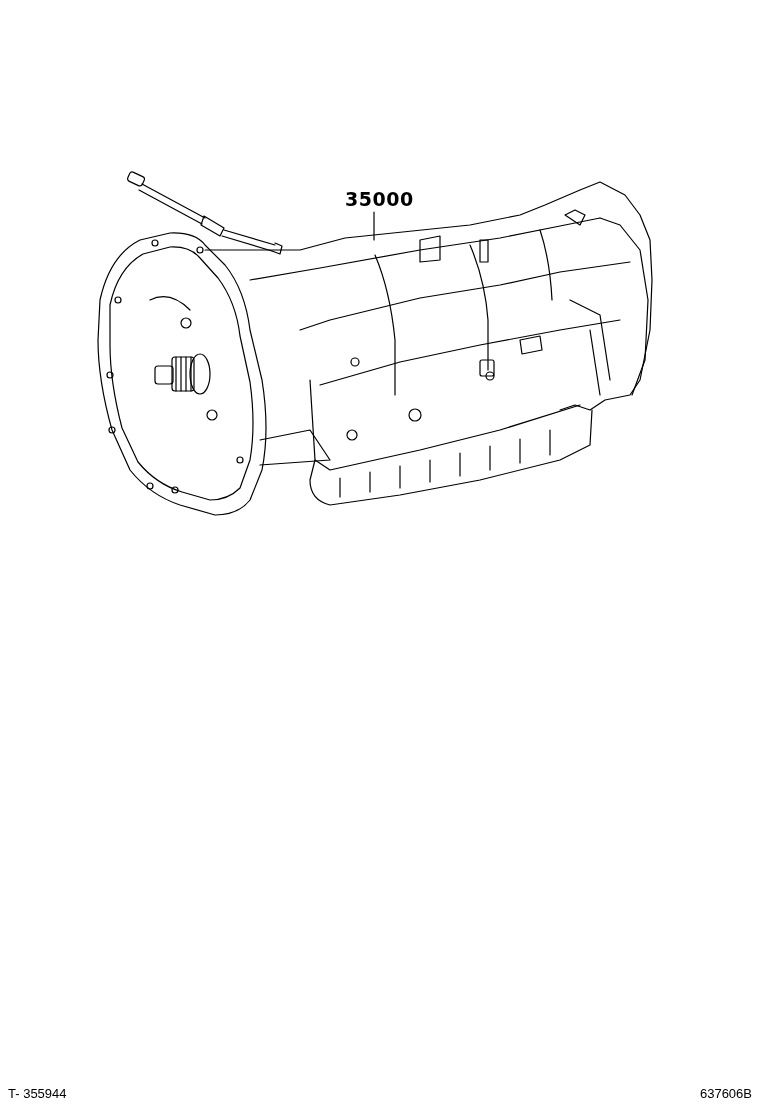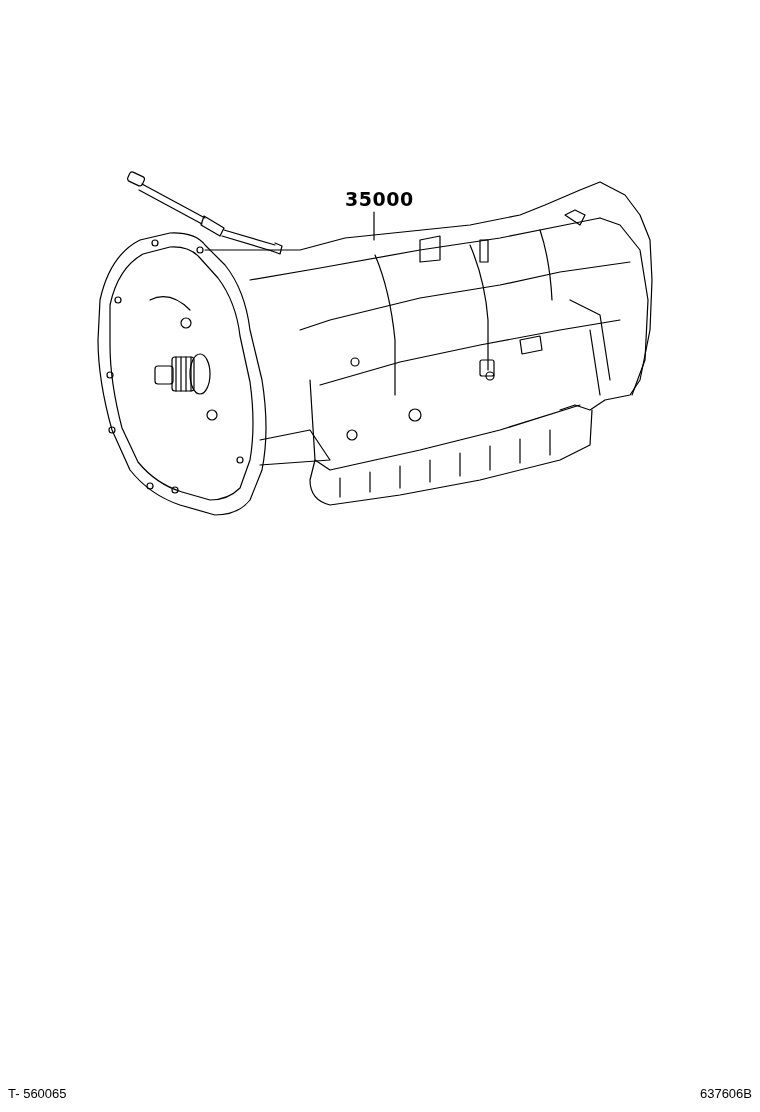--- a/index.html
+++ b/index.html
@@ -86,15 +86,15 @@
 
       <path d="M600 218 L620 225 L640 250 L648 300 L645 360 L632 395"></path>
       <path d="M565 215 L575 210 L585 215 L580 225 Z"></path>
       <path d="M570 300 L600 315 L610 380"></path>
       <path d="M590 330 L600 395"></path>
     </g>
   </svg>
 
   <div class="callout-label">35000</div>
 
-  <div class="footer-left">T- 560065</div>
+  <div class="footer-left">T- 355944</div>
   <div class="footer-right">637606B</div>
 </div>
 
 </body></html>

